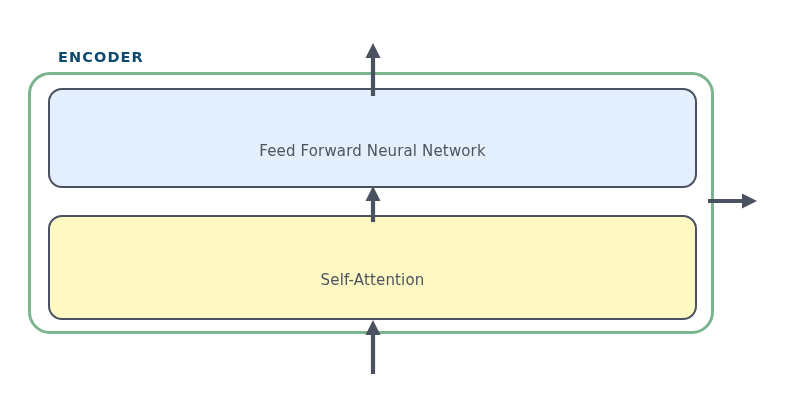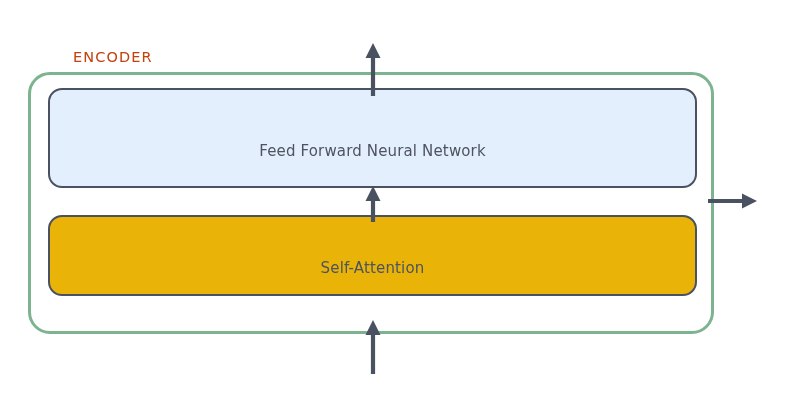--- a/index.html
+++ b/index.html
@@ -33,26 +33,26 @@
     width: 686px;
     height: 262px;
     box-sizing: border-box;
     border: 3px solid #7cb490;
     border-radius: 22px;
     background: transparent;
   }
 
   .encoder-label {
     position: absolute;
-    left: 73px;
+    left: 58px;
     top: 50px;
     font-size: 14.5px;
-    font-weight: 400;
+    font-weight: 700;
     letter-spacing: 1.1px;
-    color: #c2410c;
+    color: #0c4a6e;
     white-space: nowrap;
     line-height: 1;
   }
 
   
   .layer-box {
     position: absolute;
     box-sizing: border-box;
     border: 2.6px solid #4a5160;
     border-radius: 14px;
@@ -75,22 +75,22 @@
     top: 88px;
     width: 649px;
     height: 100px;
     background: #e3effd;
   }
 
   .layer-attention {
     left: 48px;
     top: 215px;
     width: 649px;
-    height: 81px;
-    background: #eab308;
+    height: 105px;
+    background: #fef9c3;
   }
 
   
   .arrow-svg {
     position: absolute;
     overflow: visible;
   }
   .arrow-line {
     stroke: #4a5160;
     stroke-width: 4.2;

